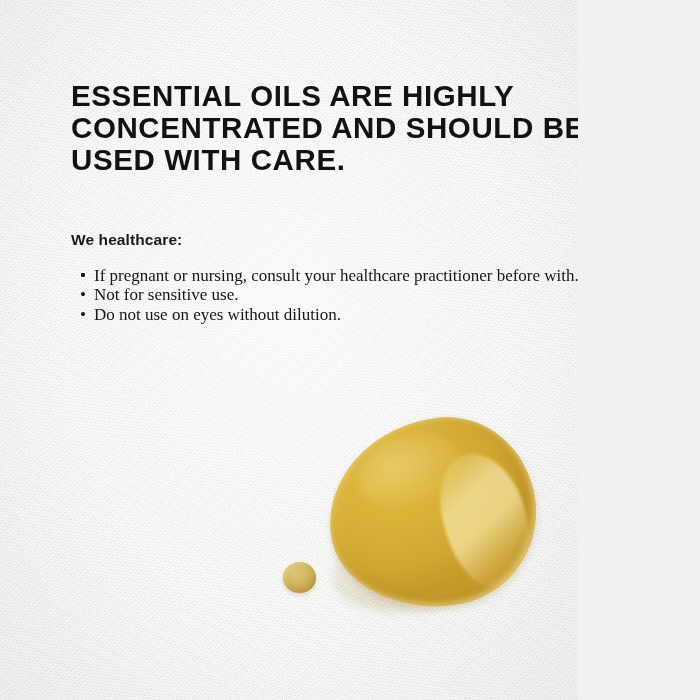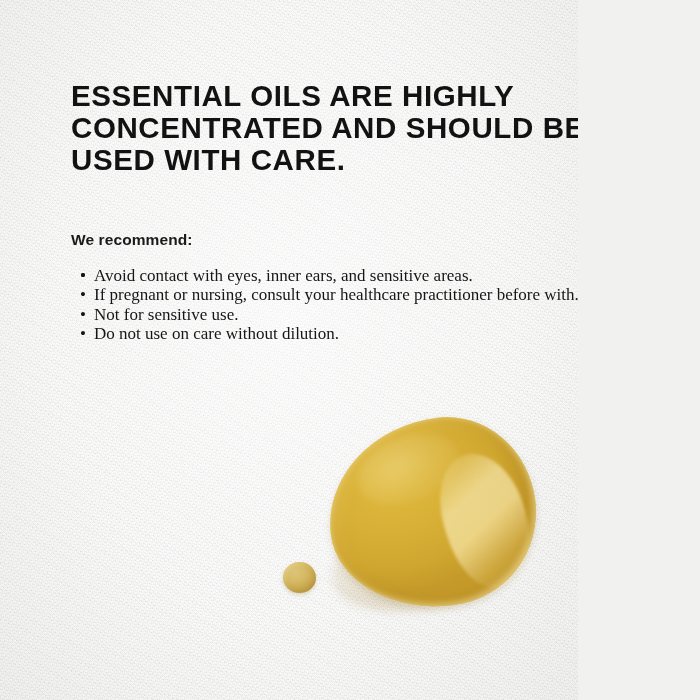--- a/index.html
+++ b/index.html
@@ -287,41 +287,40 @@
 
 <div id="card">
 
   <div class="texture t1"></div>
   <div class="texture t2"></div>
   <div class="texture t3"></div>
   <div class="texture vignette"></div>
 
   <h1 id="headline">Essential oils are highly concentrated and should be used with care.</h1>
 
-  <p id="recommend-label">We recommend:</p>
+  <p id="recommend-label">We healthcare:</p>
 
   <ul id="bullets">
     <li>
       <span class="bullet-dot">•</span>
     </li>
     <li>
       <span class="bullet-dot">•</span>
-      <span>Avoid contact with eyes, inner ears, and sensitive areas.</span>
     </li>
     <li>
       <span class="bullet-dot">•</span>
       <span>If pregnant or nursing, consult your healthcare practitioner before with.</span>
     </li>
     <li>
       <span class="bullet-dot">•</span>
       <span>Not for sensitive use.</span>
     </li>
     <li>
       <span class="bullet-dot">•</span>
-      <span>Do not use on care without dilution.</span>
+      <span>Do not use on eyes without dilution.</span>
     </li>
   </ul>
 
   <div id="droplet-group">
     <div id="oil-drop-large-shadow"></div>
     <div id="oil-drop-large"></div>
     <div id="oil-drop-large-gloss"></div>
     <div id="oil-drop-large-sheen"></div>
     <div id="oil-drop-small"></div>
   </div>

